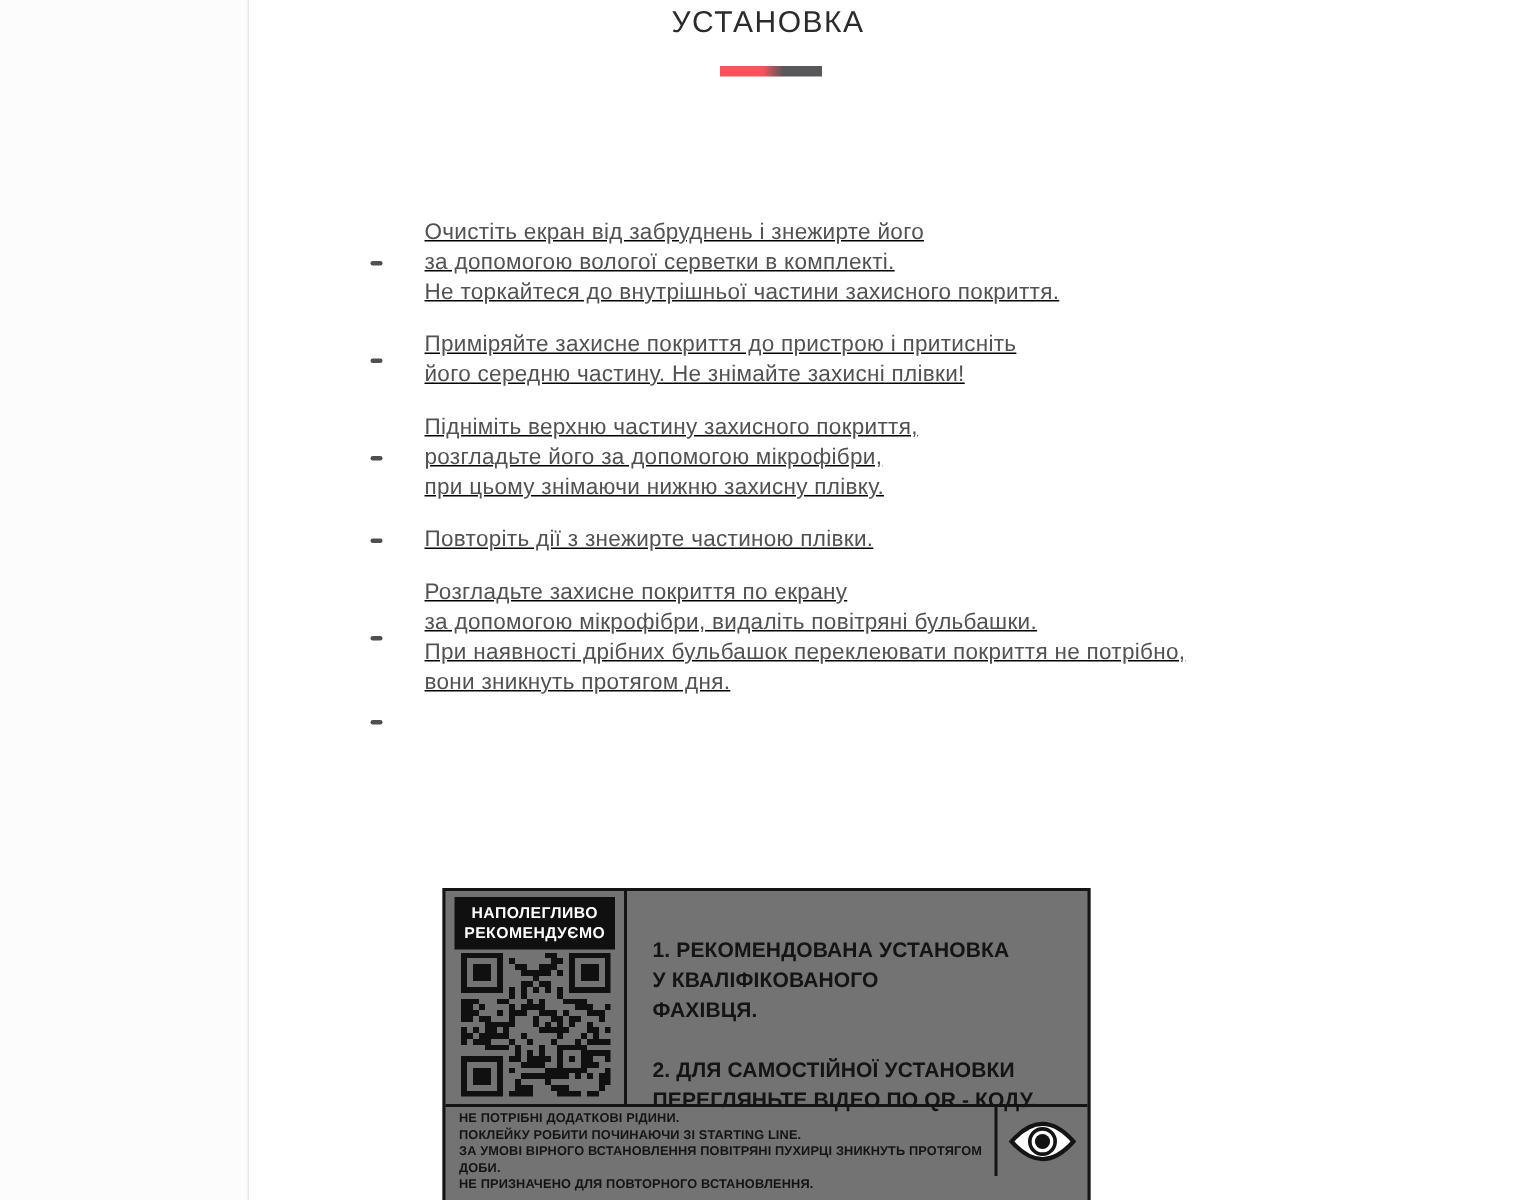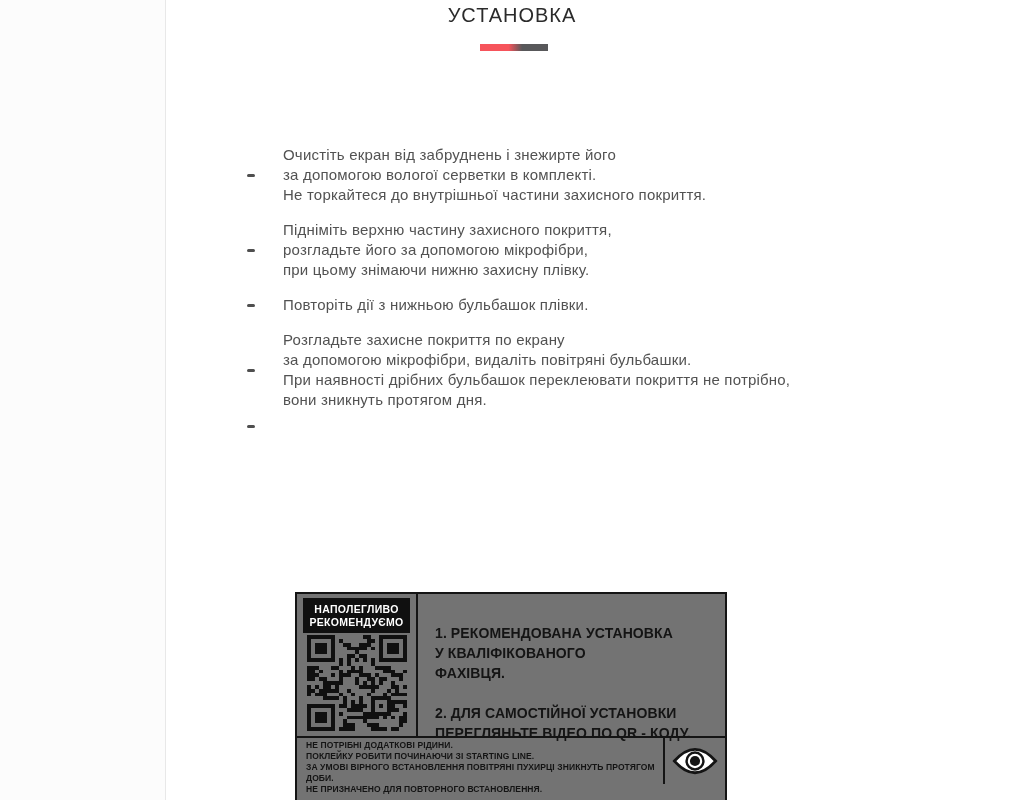--- a/index.html
+++ b/index.html
@@ -17,21 +17,21 @@
     position:absolute; top:-1px; left:0; right:0; text-align:center;
     font-size:20px; line-height:32px; letter-spacing:1px; font-weight:500;
     color:#2b2b2b;
   }
 
   .accent-bar {
     position:absolute; top:44px; left:480px; width:68px; height:7px;
     background:linear-gradient(90deg, var(--accent-red,#f6545b) 0%, var(--accent-red,#f6545b) 42%, var(--accent-gray,#58585a) 62%, var(--accent-gray,#58585a) 100%);
   }
 
-  .steps { position:absolute; left:247px; top:145px; }
+  .steps { position:absolute; left:247px; top:145px;text-decoration:underline; }
   .step { display:flex; margin-bottom:15px; }
   .bullet-col { flex:0 0 36px; display:flex; align-items:center; }
   .dash { display:inline-block; width:8px; height:3px; border-radius:2px; background:#4f4f4f; }
   .step-text {
     font-size:15px; line-height:20px; letter-spacing:0.2px;
     color:var(--text,#525252); white-space:pre-line;
   }
 
   .info-box {
     position:absolute; left:295px; top:592px; width:432px; height:231px;
@@ -85,29 +85,36 @@
           <span class="dash"></span>
         </span>
       <p class="step-text">Очистіть екран від забруднень і знежирте його
 за допомогою вологої серветки в комплекті.
 Не торкайтеся до внутрішньої частини захисного покриття.</p>
     </div>
     <div class="step">
       <span class="bullet-col">
           <span class="dash"></span>
         </span>
+      <p class="step-text">Приміряйте захисне покриття до пристрою і притисніть
+його середню частину. Не знімайте захисні плівки!</p>
+    </div>
+    <div class="step">
+      <span class="bullet-col">
+          <span class="dash"></span>
+        </span>
       <p class="step-text">Підніміть верхню частину захисного покриття,
 розгладьте його за допомогою мікрофібри,
 при цьому знімаючи нижню захисну плівку.</p>
     </div>
     <div class="step">
       <span class="bullet-col">
           <span class="dash"></span>
         </span>
-      <p class="step-text">Повторіть дії з нижньою бульбашок плівки.</p>
+      <p class="step-text">Повторіть дії з знежирте частиною плівки.</p>
     </div>
     <div class="step">
       <span class="bullet-col">
           <span class="dash"></span>
         </span>
       <p class="step-text">Розгладьте захисне покриття по екрану
 за допомогою мікрофібри, видаліть повітряні бульбашки.
 При наявності дрібних бульбашок переклеювати покриття не потрібно,
 вони зникнуть протягом дня.</p>
     </div>

